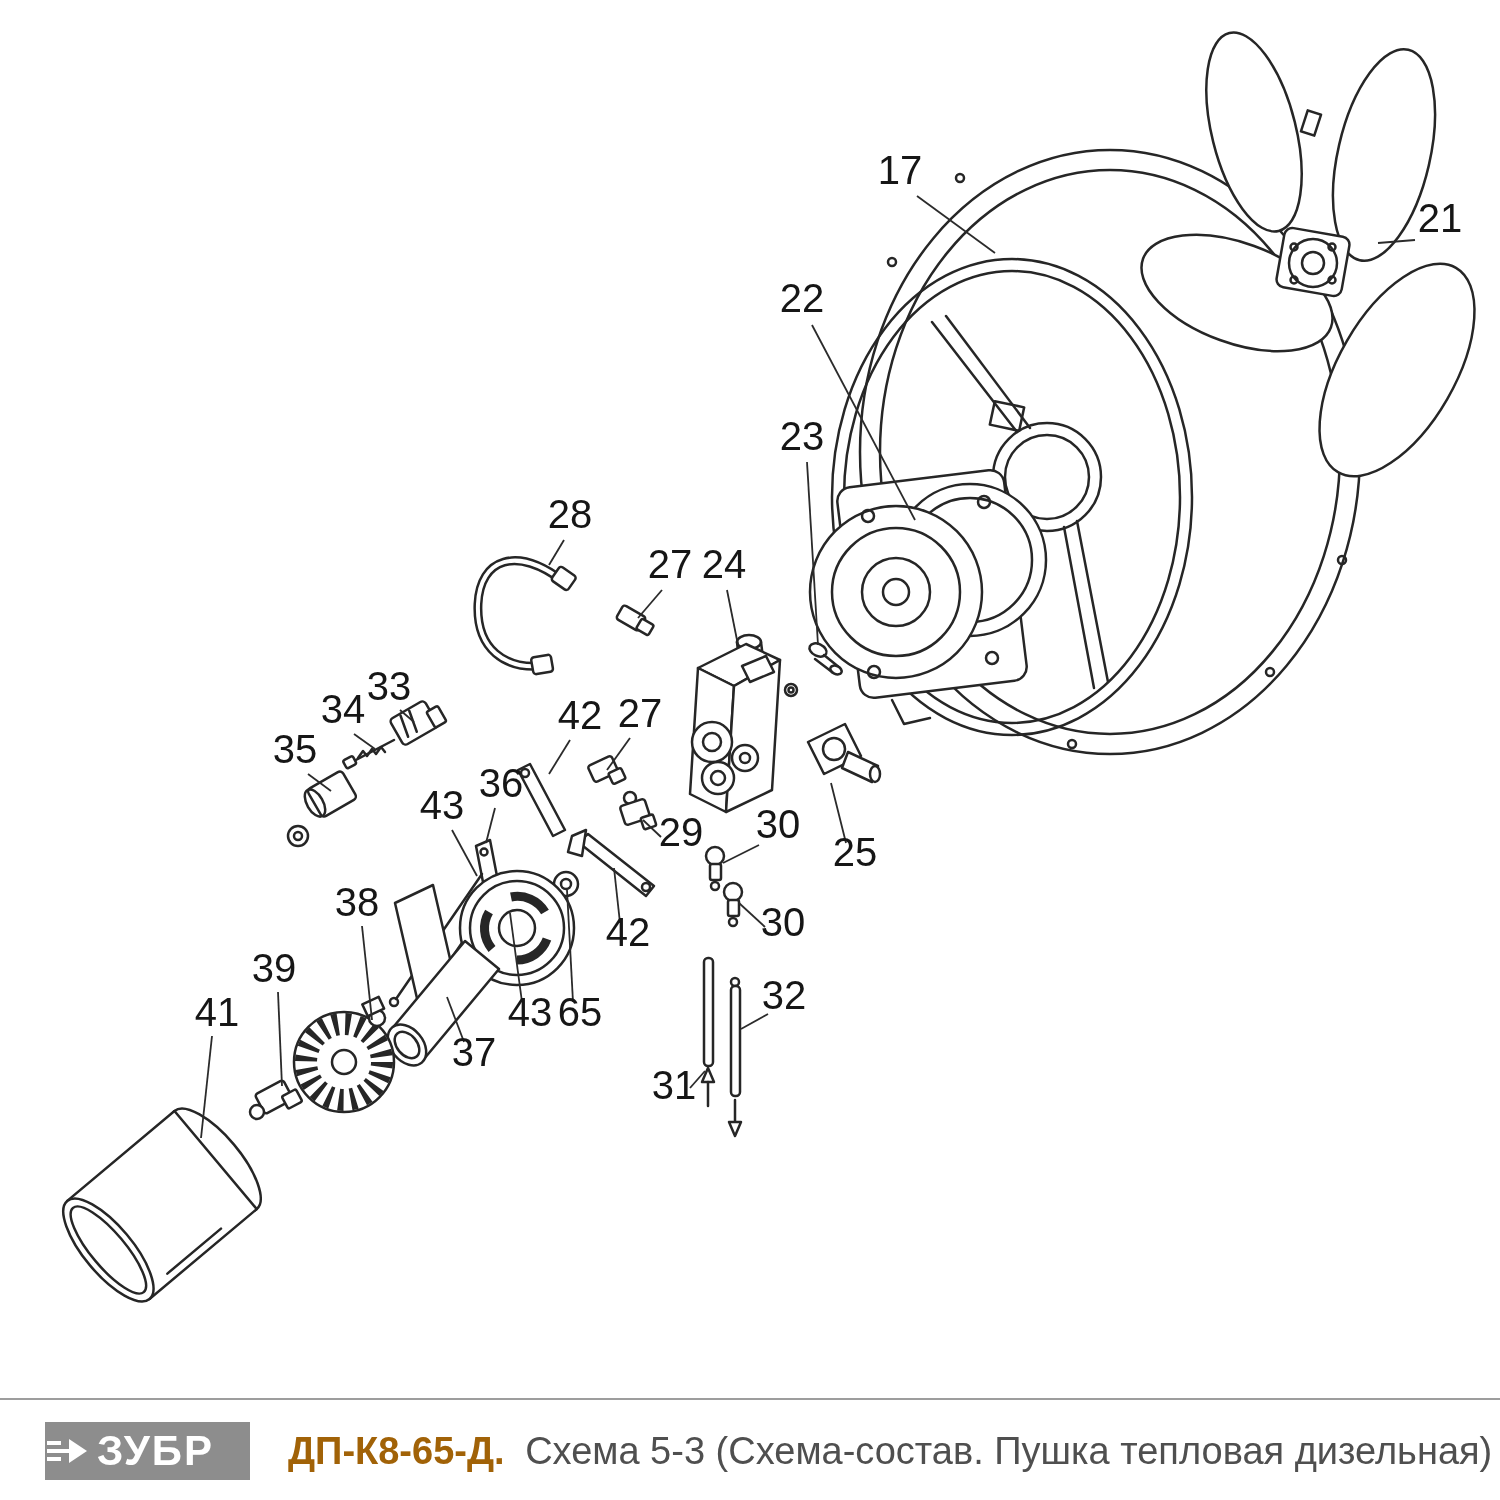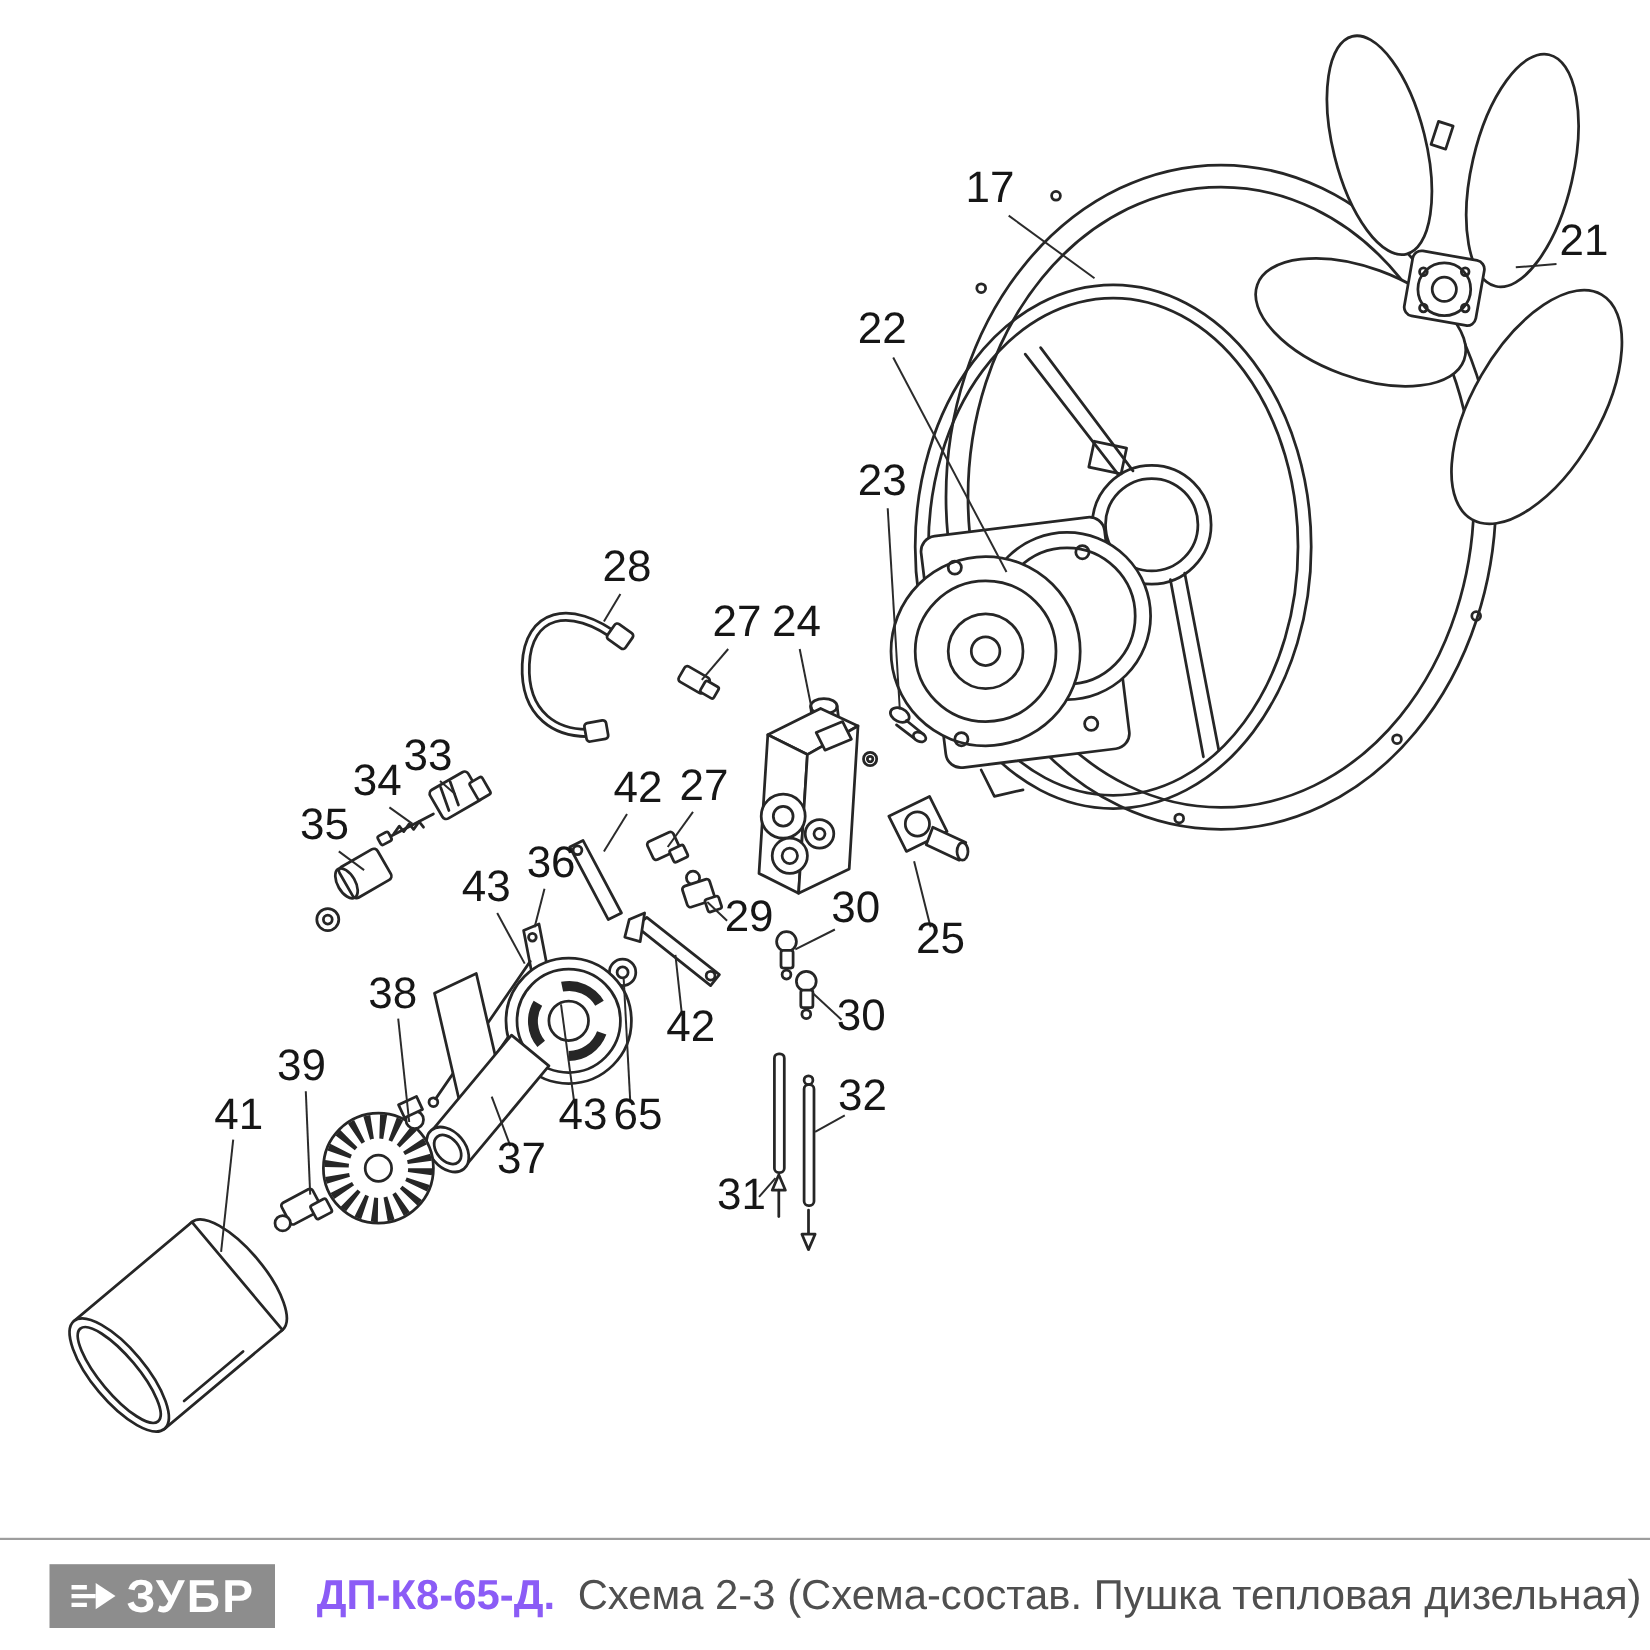--- a/index.html
+++ b/index.html
@@ -7,24 +7,24 @@
        font-family:"Liberation Sans",sans-serif;}
   .stage{position:absolute;left:12px;top:0;width:1500px;height:1395px;}
   svg{display:block;}
   .ln{stroke:#262626;stroke-width:2.5;fill:none;stroke-linecap:round;stroke-linejoin:round;}
   .fw{stroke:#262626;stroke-width:2.5;fill:#ffffff;stroke-linejoin:round;}
   .leader{stroke:#2b2b2b;stroke-width:1.8;fill:none;}
   .part-label{font-family:"Liberation Sans",sans-serif;font-size:40px;fill:#161616;text-anchor:middle;}
   .footer{position:absolute;left:0;top:1398px;width:1500px;height:102px;
           border-top:2px solid #9d9d9d;display:flex;align-items:center;background:#fff;}
   .logo{margin-left:45px;width:205px;height:58px;background:#8d8d8d;display:flex;
-        align-items:center;justify-content:center;gap:8px;}
+        align-items:center;gap:8px;}
   .logo-text{color:#ffffff;font-weight:bold;font-size:42px;letter-spacing:2px;}
   .caption{margin-left:38px;font-size:38px;white-space:nowrap;}
-  .model{font-weight:bold;color:#8b5cf6;}
+  .model{font-weight:bold;color:#a16207;}
   .subtitle{color:#4f4f4f;font-weight:normal;margin-left:10px;}
 </style>
 </head>
 <body>
 
 <div class="stage">
 <svg width="1500" height="1395" viewBox="0 0 1500 1395" xmlns="http://www.w3.org/2000/svg">
 
   <g>
     <ellipse class="fw" cx="1098" cy="452" rx="250" ry="302"></ellipse>
@@ -295,15 +295,15 @@
 <div class="footer">
   <div class="logo">
     <svg width="44" height="32" viewBox="0 0 44 32">
       <path d="M2 8 H16 M2 16 H24 M2 24 H16" stroke="#ffffff" stroke-width="4" fill="none"></path>
       <polygon points="24,4 42,16 24,28" fill="#ffffff"></polygon>
     </svg>
     <span class="logo-text">ЗУБР</span>
   </div>
   <div class="caption">
     <span class="model">ДП-К8-65-Д.</span>
-    <span class="subtitle">Схема 2-3 (Схема-состав. Пушка тепловая дизельная)</span>
+    <span class="subtitle">Схема 5-3 (Схема-состав. Пушка тепловая дизельная)</span>
   </div>
 </div>
 
 </body></html>

